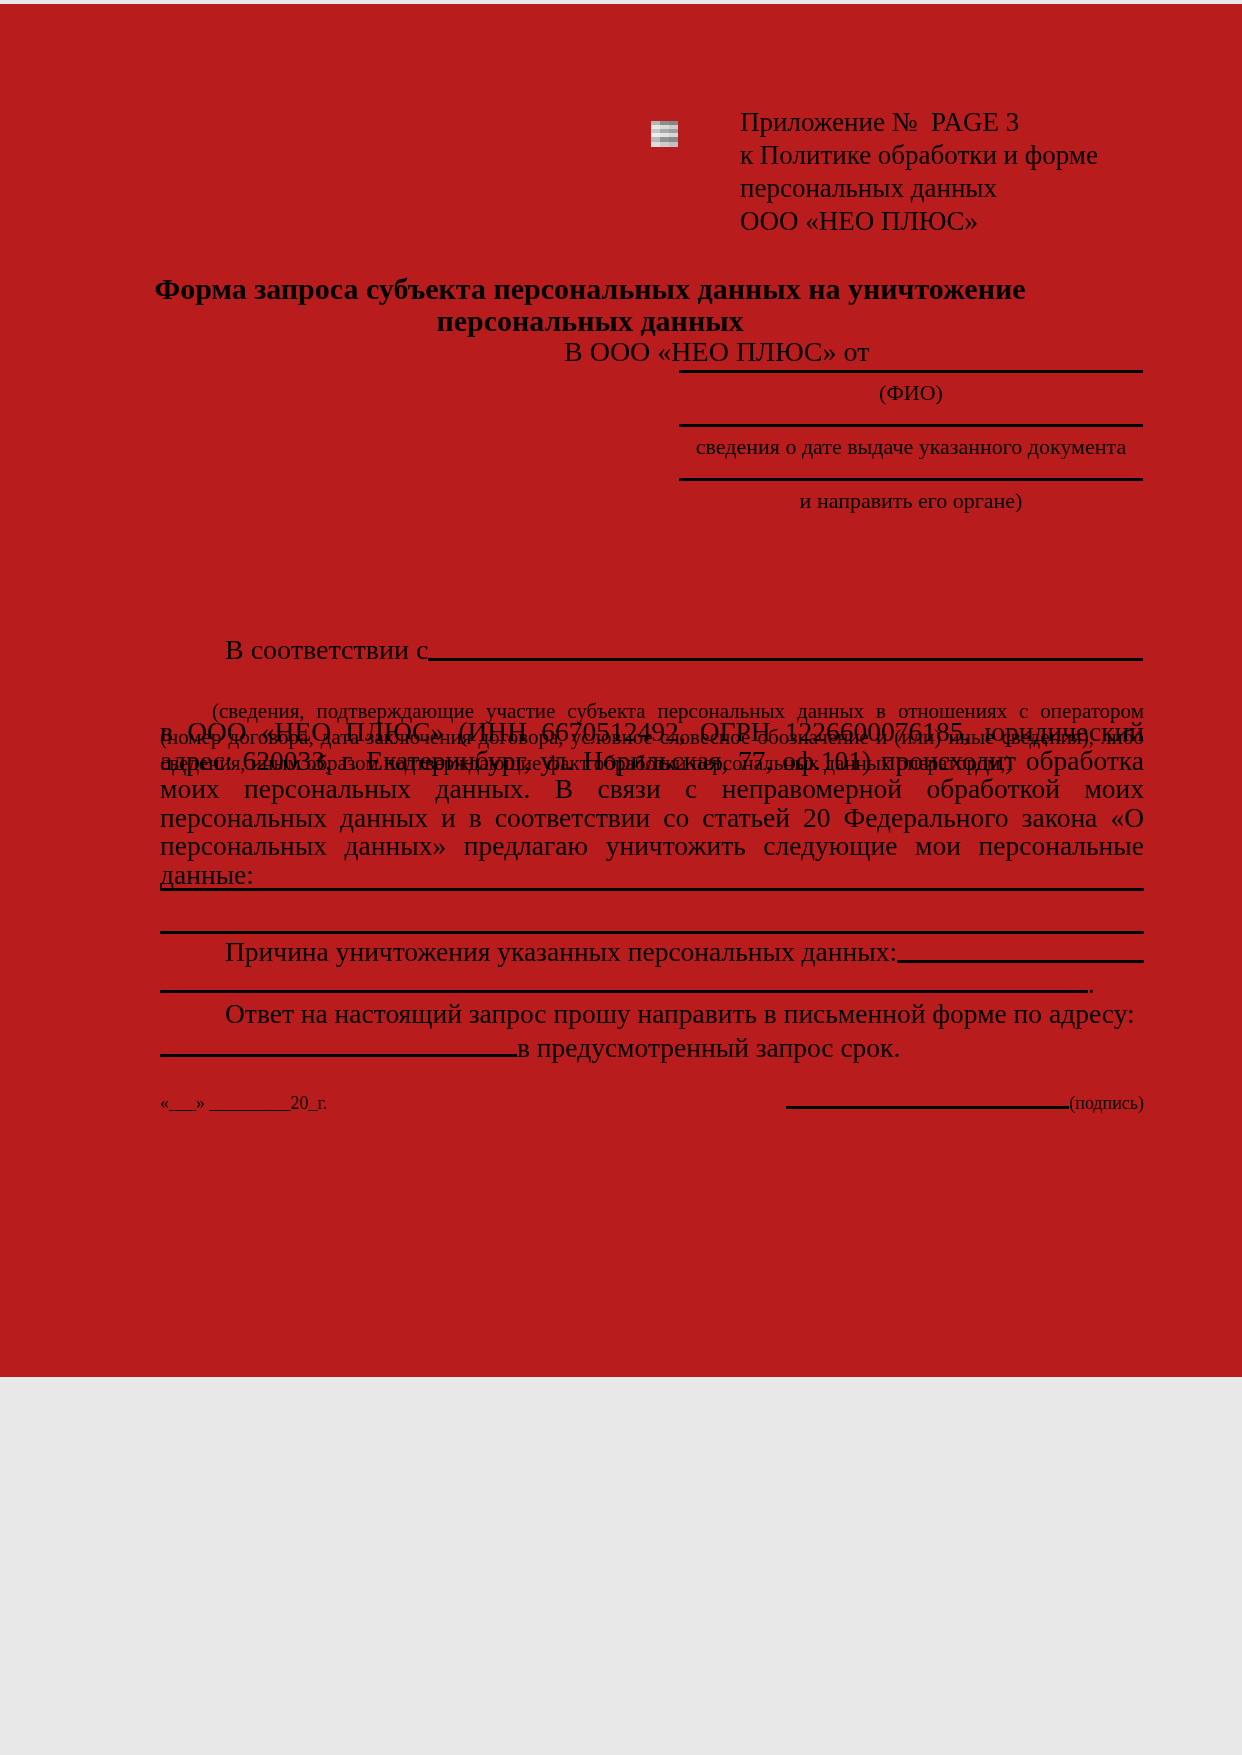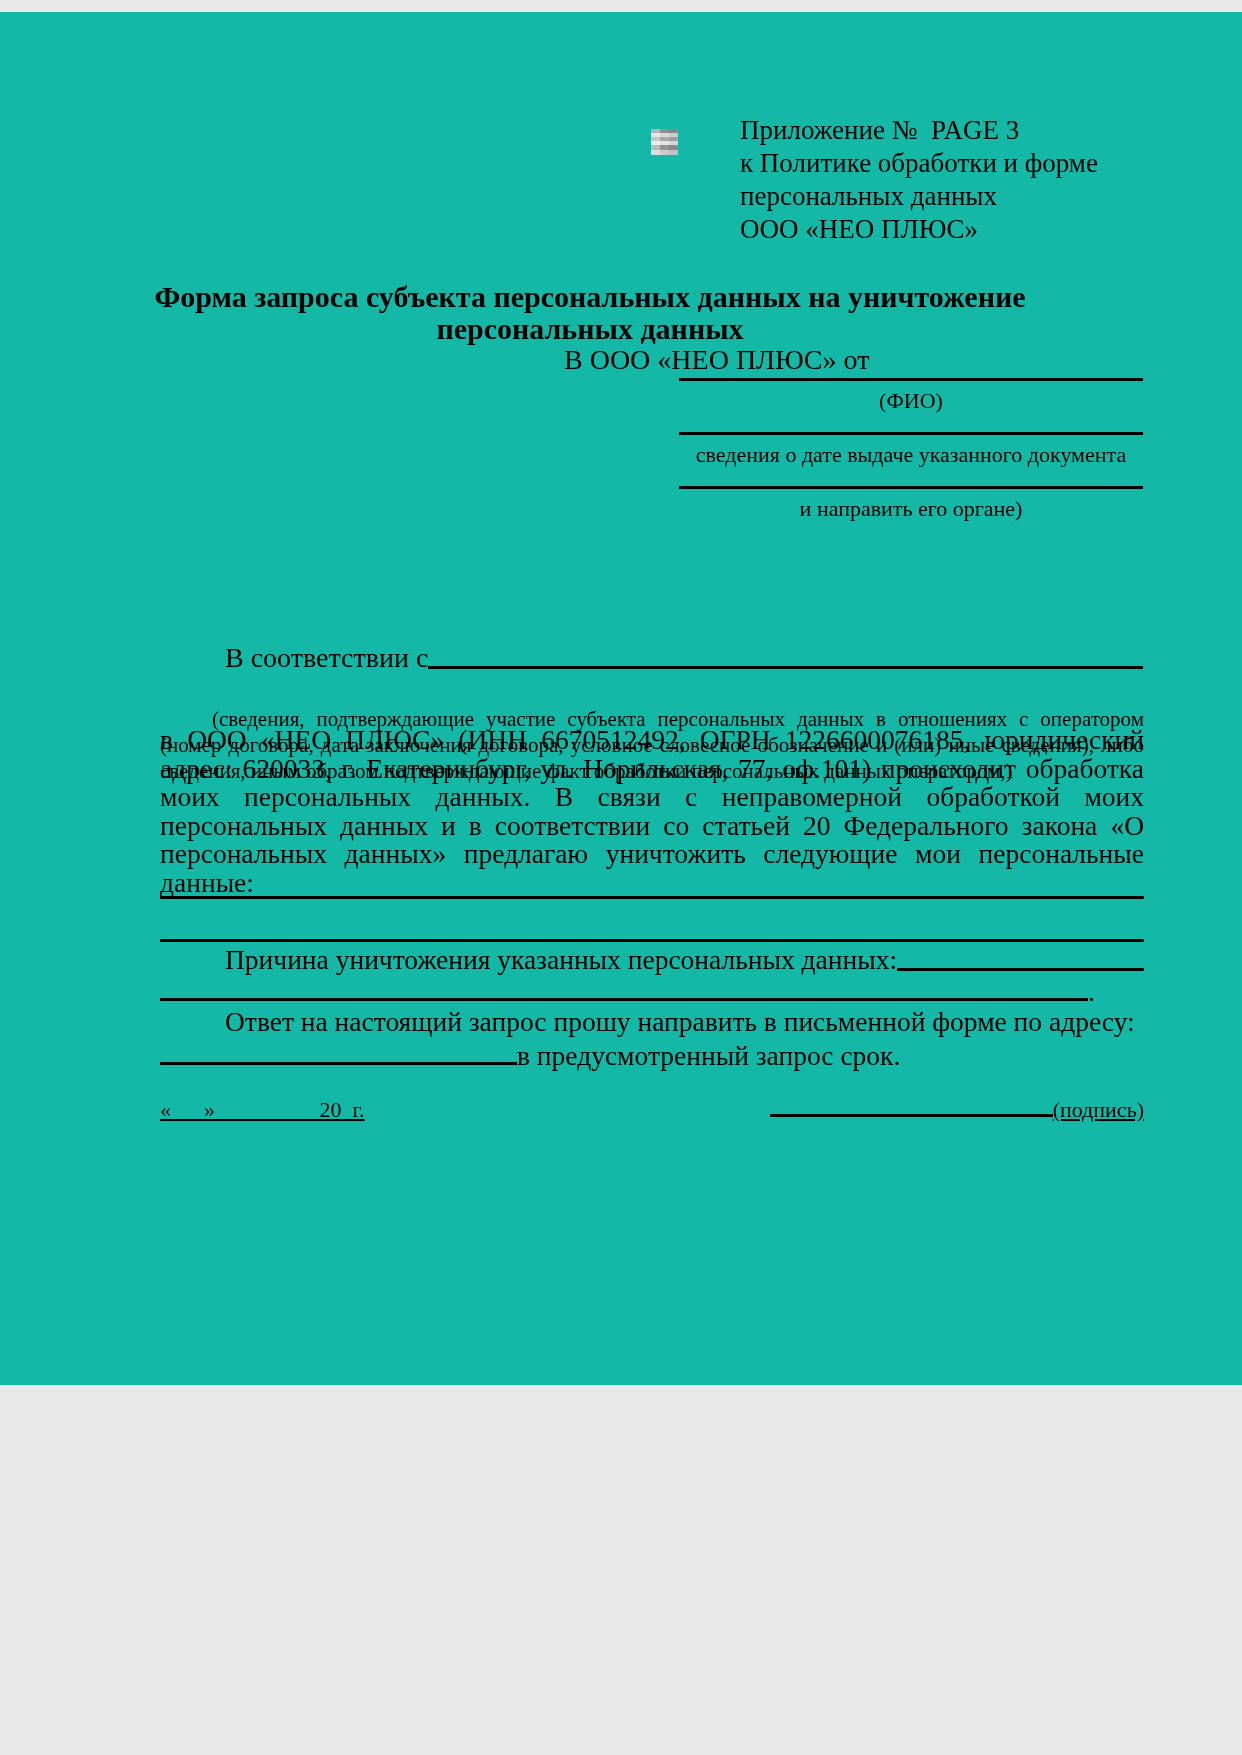--- a/index.html
+++ b/index.html
@@ -1,20 +1,20 @@
 <!DOCTYPE html>
 <html lang="ru"><head>
 <meta charset="utf-8">
 <style>
   html,body{margin:0;padding:0;background:#e8e8e8;}
   .page{
     position:relative;
     width:1242px;height:1373px;
-    margin:12px auto;
-    background:#14b8a6;
+    margin:4px auto;
+    background:#b91c1c;
     color:#000000;
     font-family:"Liberation Serif", serif;
     overflow:hidden;
   }
   .abs{position:absolute;}
 
   
   .artifact-icon{
     left:651px;top:117px;width:27px;height:26px;
     background:
@@ -55,21 +55,21 @@
 
   .blank{display:inline-block;border-bottom:3px solid #000;vertical-align:baseline;}
   .ruledot{left:160px;top:960px;width:984px;font-size:27.5px;line-height:30px;white-space:nowrap;}
   .ruledot .blank{width:928px;height:26px;}
 
   .answer{left:160px;top:995px;width:984px;font-size:27.5px;line-height:30px;text-indent:65px;white-space:nowrap;}
 
   .address{left:160px;top:1026px;width:984px;font-size:27.5px;line-height:30px;white-space:nowrap;}
   .address .blank{width:357px;height:24px;}
 
-  .signrow{left:160px;top:1078px;width:984px;font-size:22px;line-height:30px;display:flex;justify-content:space-between;align-items:baseline;text-decoration:underline;}
+  .signrow{left:160px;top:1078px;width:984px;font-size:18px;line-height:30px;display:flex;justify-content:space-between;align-items:baseline;}
   .signrow .left{white-space:nowrap;}
   .signrow .right{white-space:nowrap;}
   .signrow .blank{width:283px;height:24px;}
 </style>
 </head>
 <body>
 
 <div class="page">
 
   <div class="abs artifact-icon"></div>

